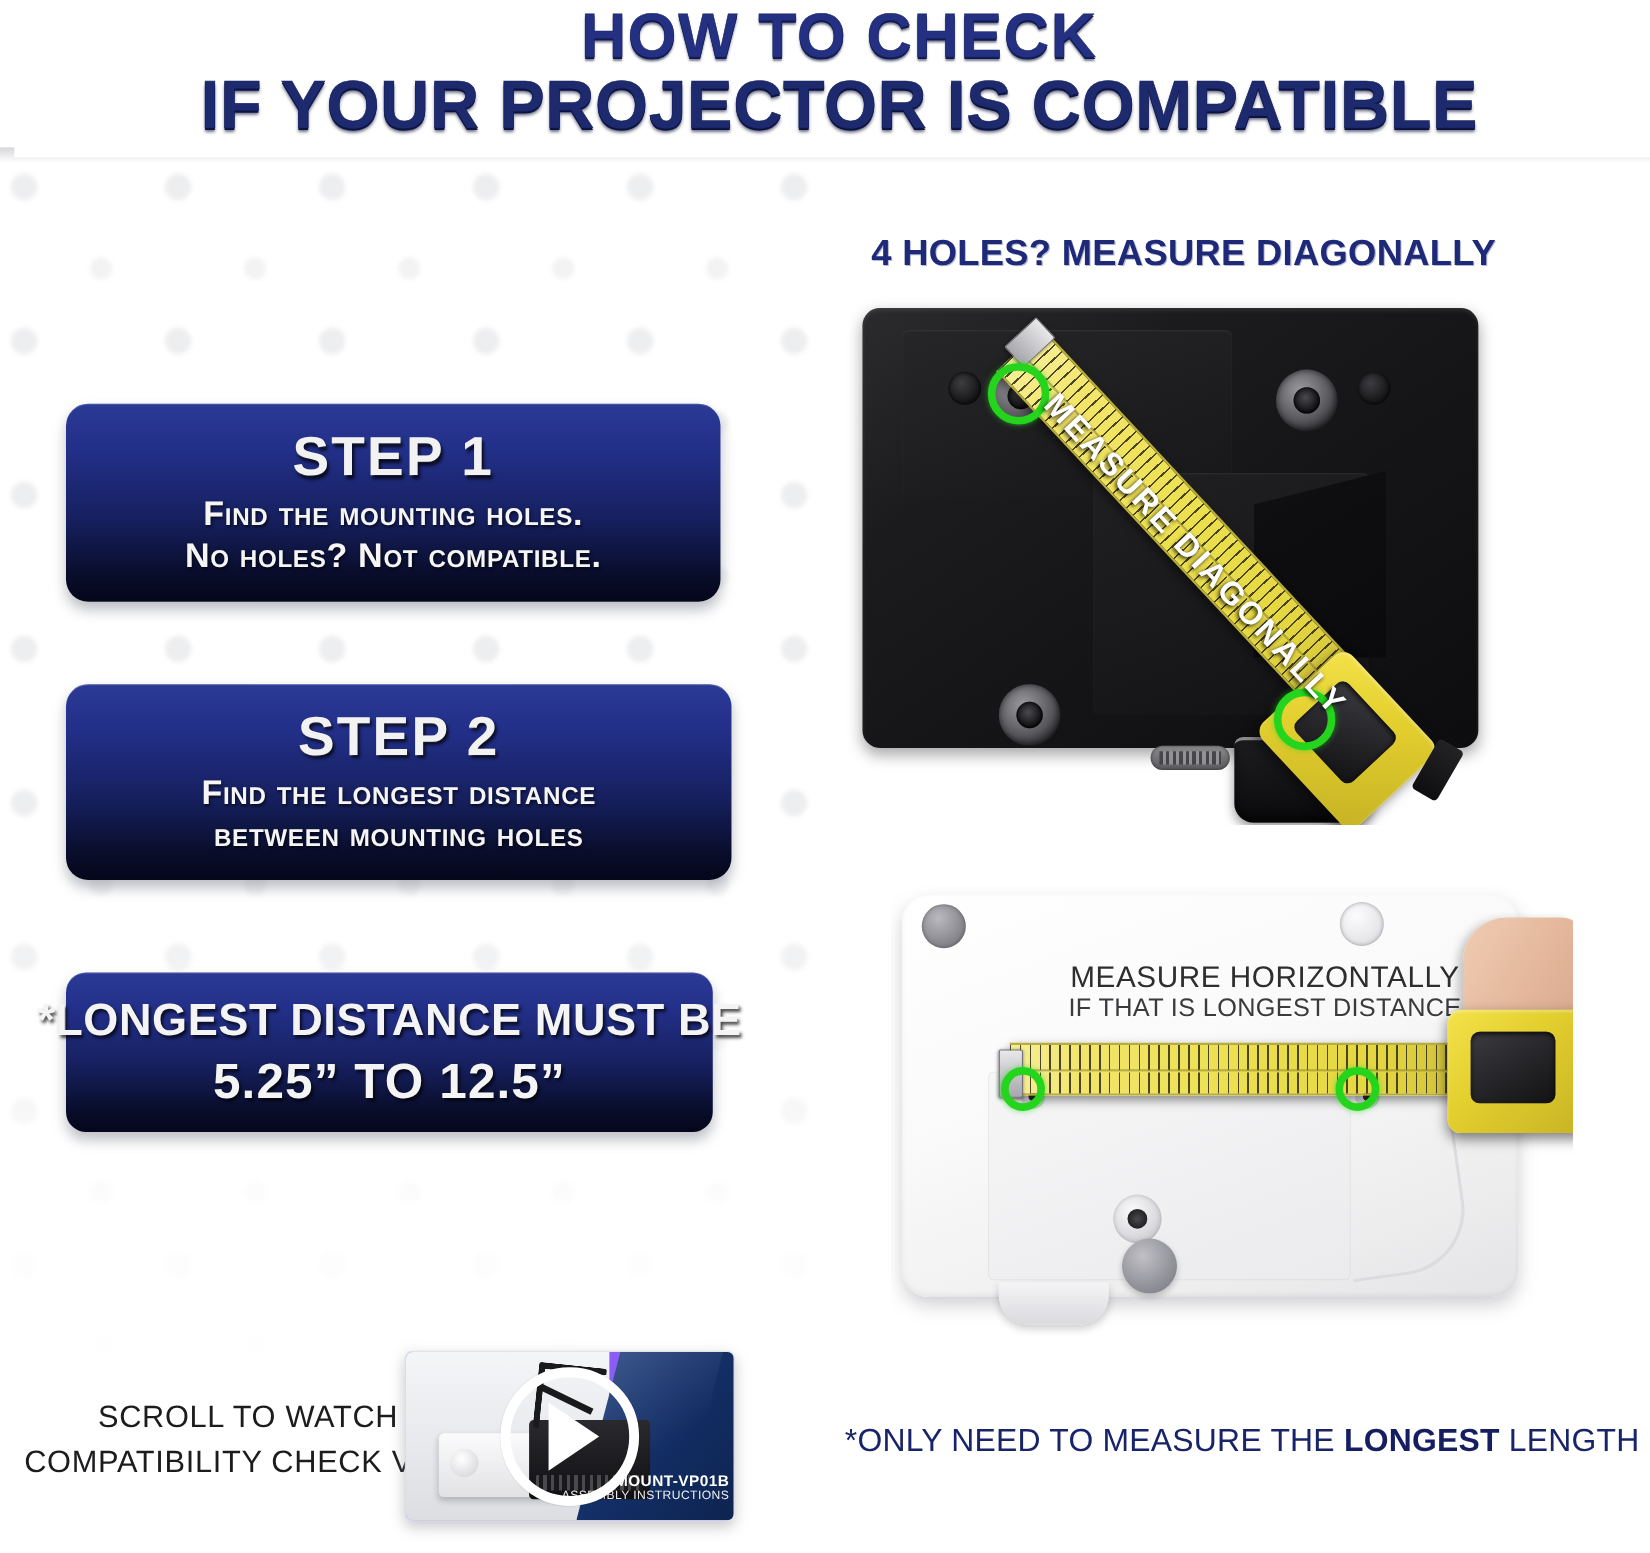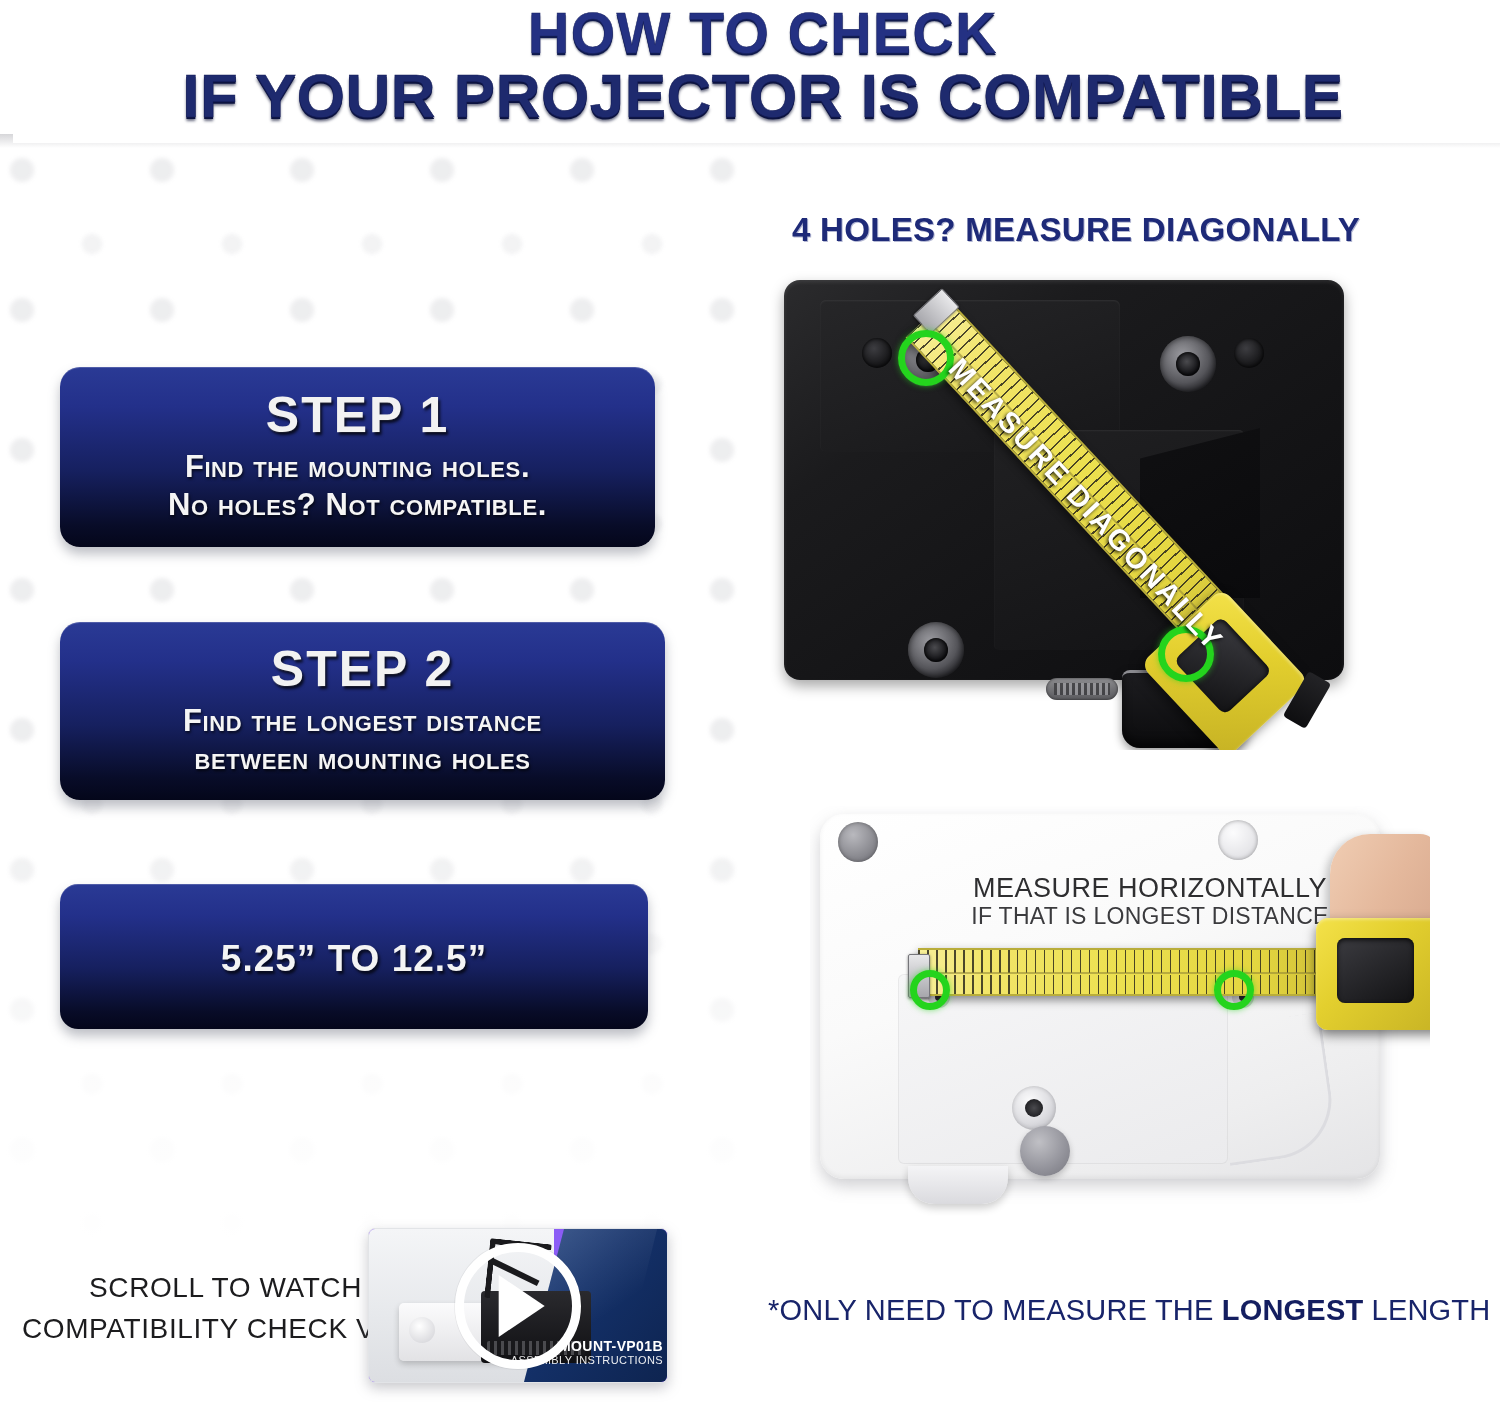--- a/index.html
+++ b/index.html
@@ -89,21 +89,21 @@
   #box2{ left:60px; top:622px; width:605px; height:178px; }
   #box3{ left:60px; top:884px; width:588px; height:145px; border-radius:18px; }
 
   #box3 .big{
     font-size:41px; font-weight:bold; letter-spacing:.5px;
     color:#f4f4f4;
     text-shadow:2px 3px 3px rgba(0,0,0,.7);
     line-height:1.15; white-space:nowrap;
   }
   #box3 .big2{
-    font-size:37px; font-weight:bold; letter-spacing:1px;
+    font-size:45px; font-weight:bold; letter-spacing:1px;
     color:#f4f4f4;
     text-shadow:2px 3px 3px rgba(0,0,0,.7);
     line-height:1.15; white-space:nowrap; margin-top:6px;
   }
 
   
   .sec-head{
     position:absolute;
     font-size:33px; font-weight:bold; letter-spacing:.3px;
     color:#1e2a78;
@@ -413,20 +413,21 @@
     <div class="step-line">No holes? Not compatible.</div>
   </div>
 
   <div class="step-box" id="box2">
     <div class="step-title">STEP 2</div>
     <div class="step-line">Find the longest distance</div>
     <div class="step-line">between mounting holes</div>
   </div>
 
   <div class="step-box" id="box3">
+    <div class="big">*LONGEST DISTANCE MUST BE</div>
     <div class="big2">5.25” TO 12.5”</div>
   </div>
 
   <div class="sec-head" id="head-diag">4 HOLES? MEASURE DIAGONALLY</div>
 
   <div class="photo" id="photo-black">
     <div class="blk-body">
       <div class="blk-inner-plate"></div>
       <div class="blk-plate2"></div>
       <div class="blk-diagcut"></div>

